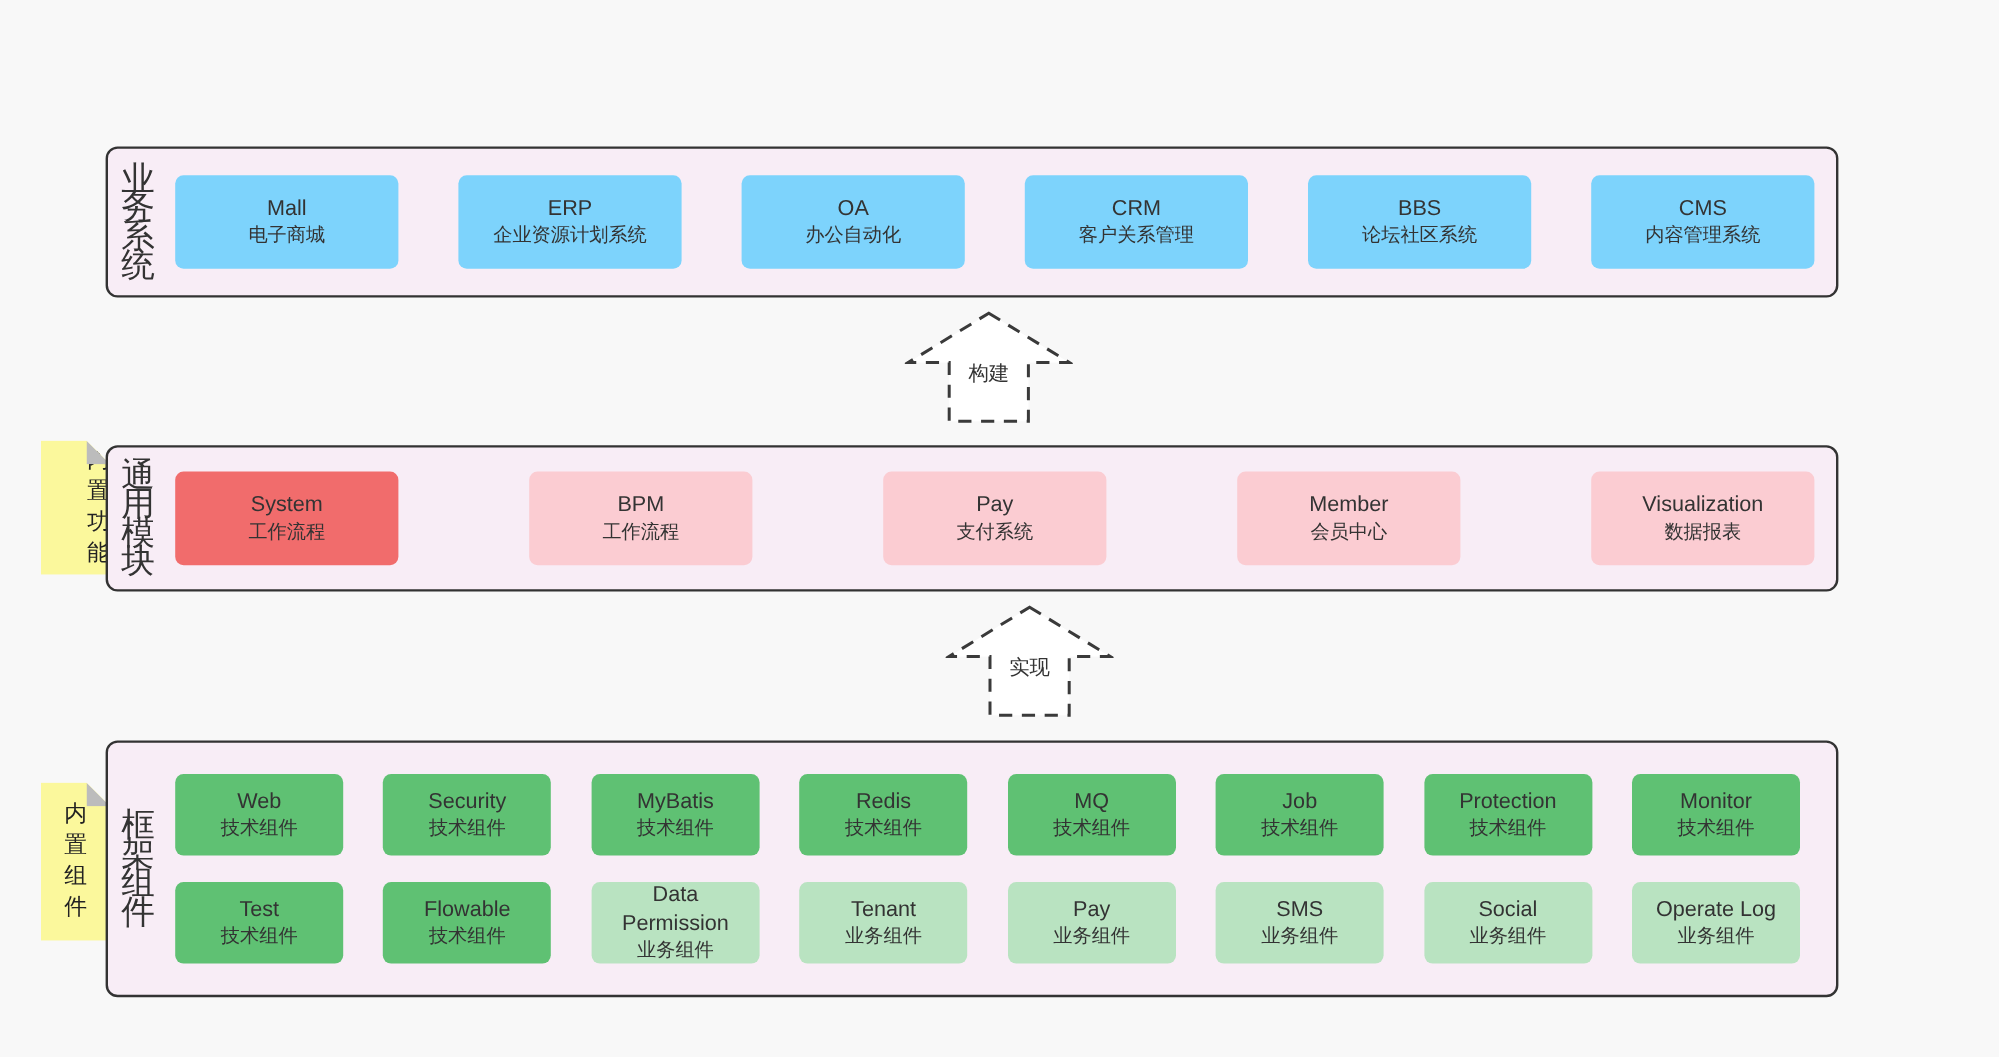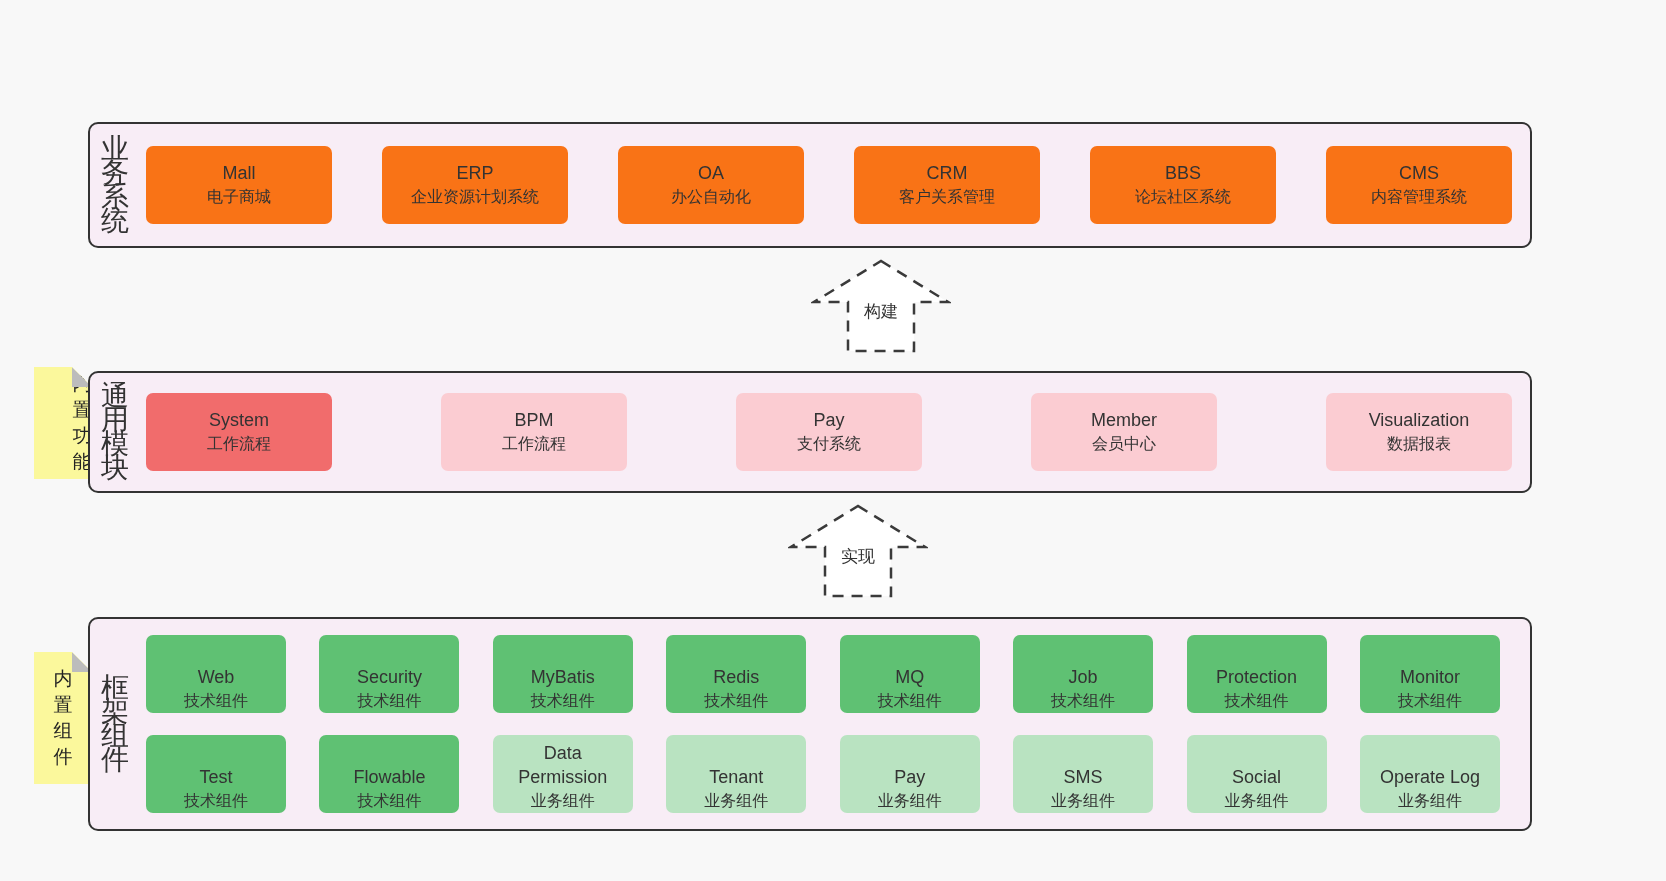--- a/index.html
+++ b/index.html
@@ -18,22 +18,22 @@
   .boxes { flex:1; display:flex; justify-content:space-between; align-items:center; margin-left:19px; margin-right:18px; }
   .rows { flex:1; display:flex; flex-direction:column; gap:22px; margin-left:19px; margin-right:30px; }
 
   .bx {
     border-radius:7px; display:flex; flex-direction:column; justify-content:center;
     align-items:center; text-align:center; color:#333333;
   }
   .bx .en { font-size:18px; line-height:24px; }
   .bx .zh { font-size:16px; line-height:24px; }
   .bx186 { width:186px; height:78px; }
-  .bx140 { width:140px; height:78px; padding:0 4px;justify-content:flex-end; }
-  .blue { background:#f97316; }
+  .bx140 { width:140px; height:68px; padding:0 4px; }
+  .blue { background:#7dd3fc; }
   .red { background:#f16c6c; }
   .pink { background:#fbccd2; }
   .green { background:#5fc173; }
   .green-light { background:#b9e3c1; }
 
   .sticky {
     position:absolute; background:#fbf89c; z-index:1;
     clip-path:polygon(0 0, calc(100% - 20px) 0, 100% 20px, 100% 100%, 0 100%);
     display:flex; align-items:center; justify-content:center;
   }
@@ -47,21 +47,21 @@
   }
 
   .arrow { position:absolute; width:140px; height:96px; z-index:2; }
   .arrow svg { display:block; width:140px; height:96px; }
   .arrow .a-label {
     position:absolute; left:50%; top:42px; transform:translateX(-50%);
     background:#ffffff; font-size:17px; color:#333333; padding:0 3px; white-space:nowrap;
   }
 
   #band-business   { left:88px; top:122px; width:1444px; height:126px; }
-  #arrow-build     { left:811px; top:258px; }
+  #arrow-build     { left:754px; top:258px; }
   #band-modules    { left:88px; top:371px; width:1444px; height:122px; }
   #arrow-implement { left:788px; top:503px; }
   #band-components { left:88px; top:617px; width:1444px; height:214px; }
   #sticky-features   { left:34px; top:367px; width:58px; height:112px;padding-left:38px; }
   #sticky-components { left:34px; top:652px; width:58px; height:132px; }
 </style>
 </head>
 <body>
 
 <div id="canvas">

